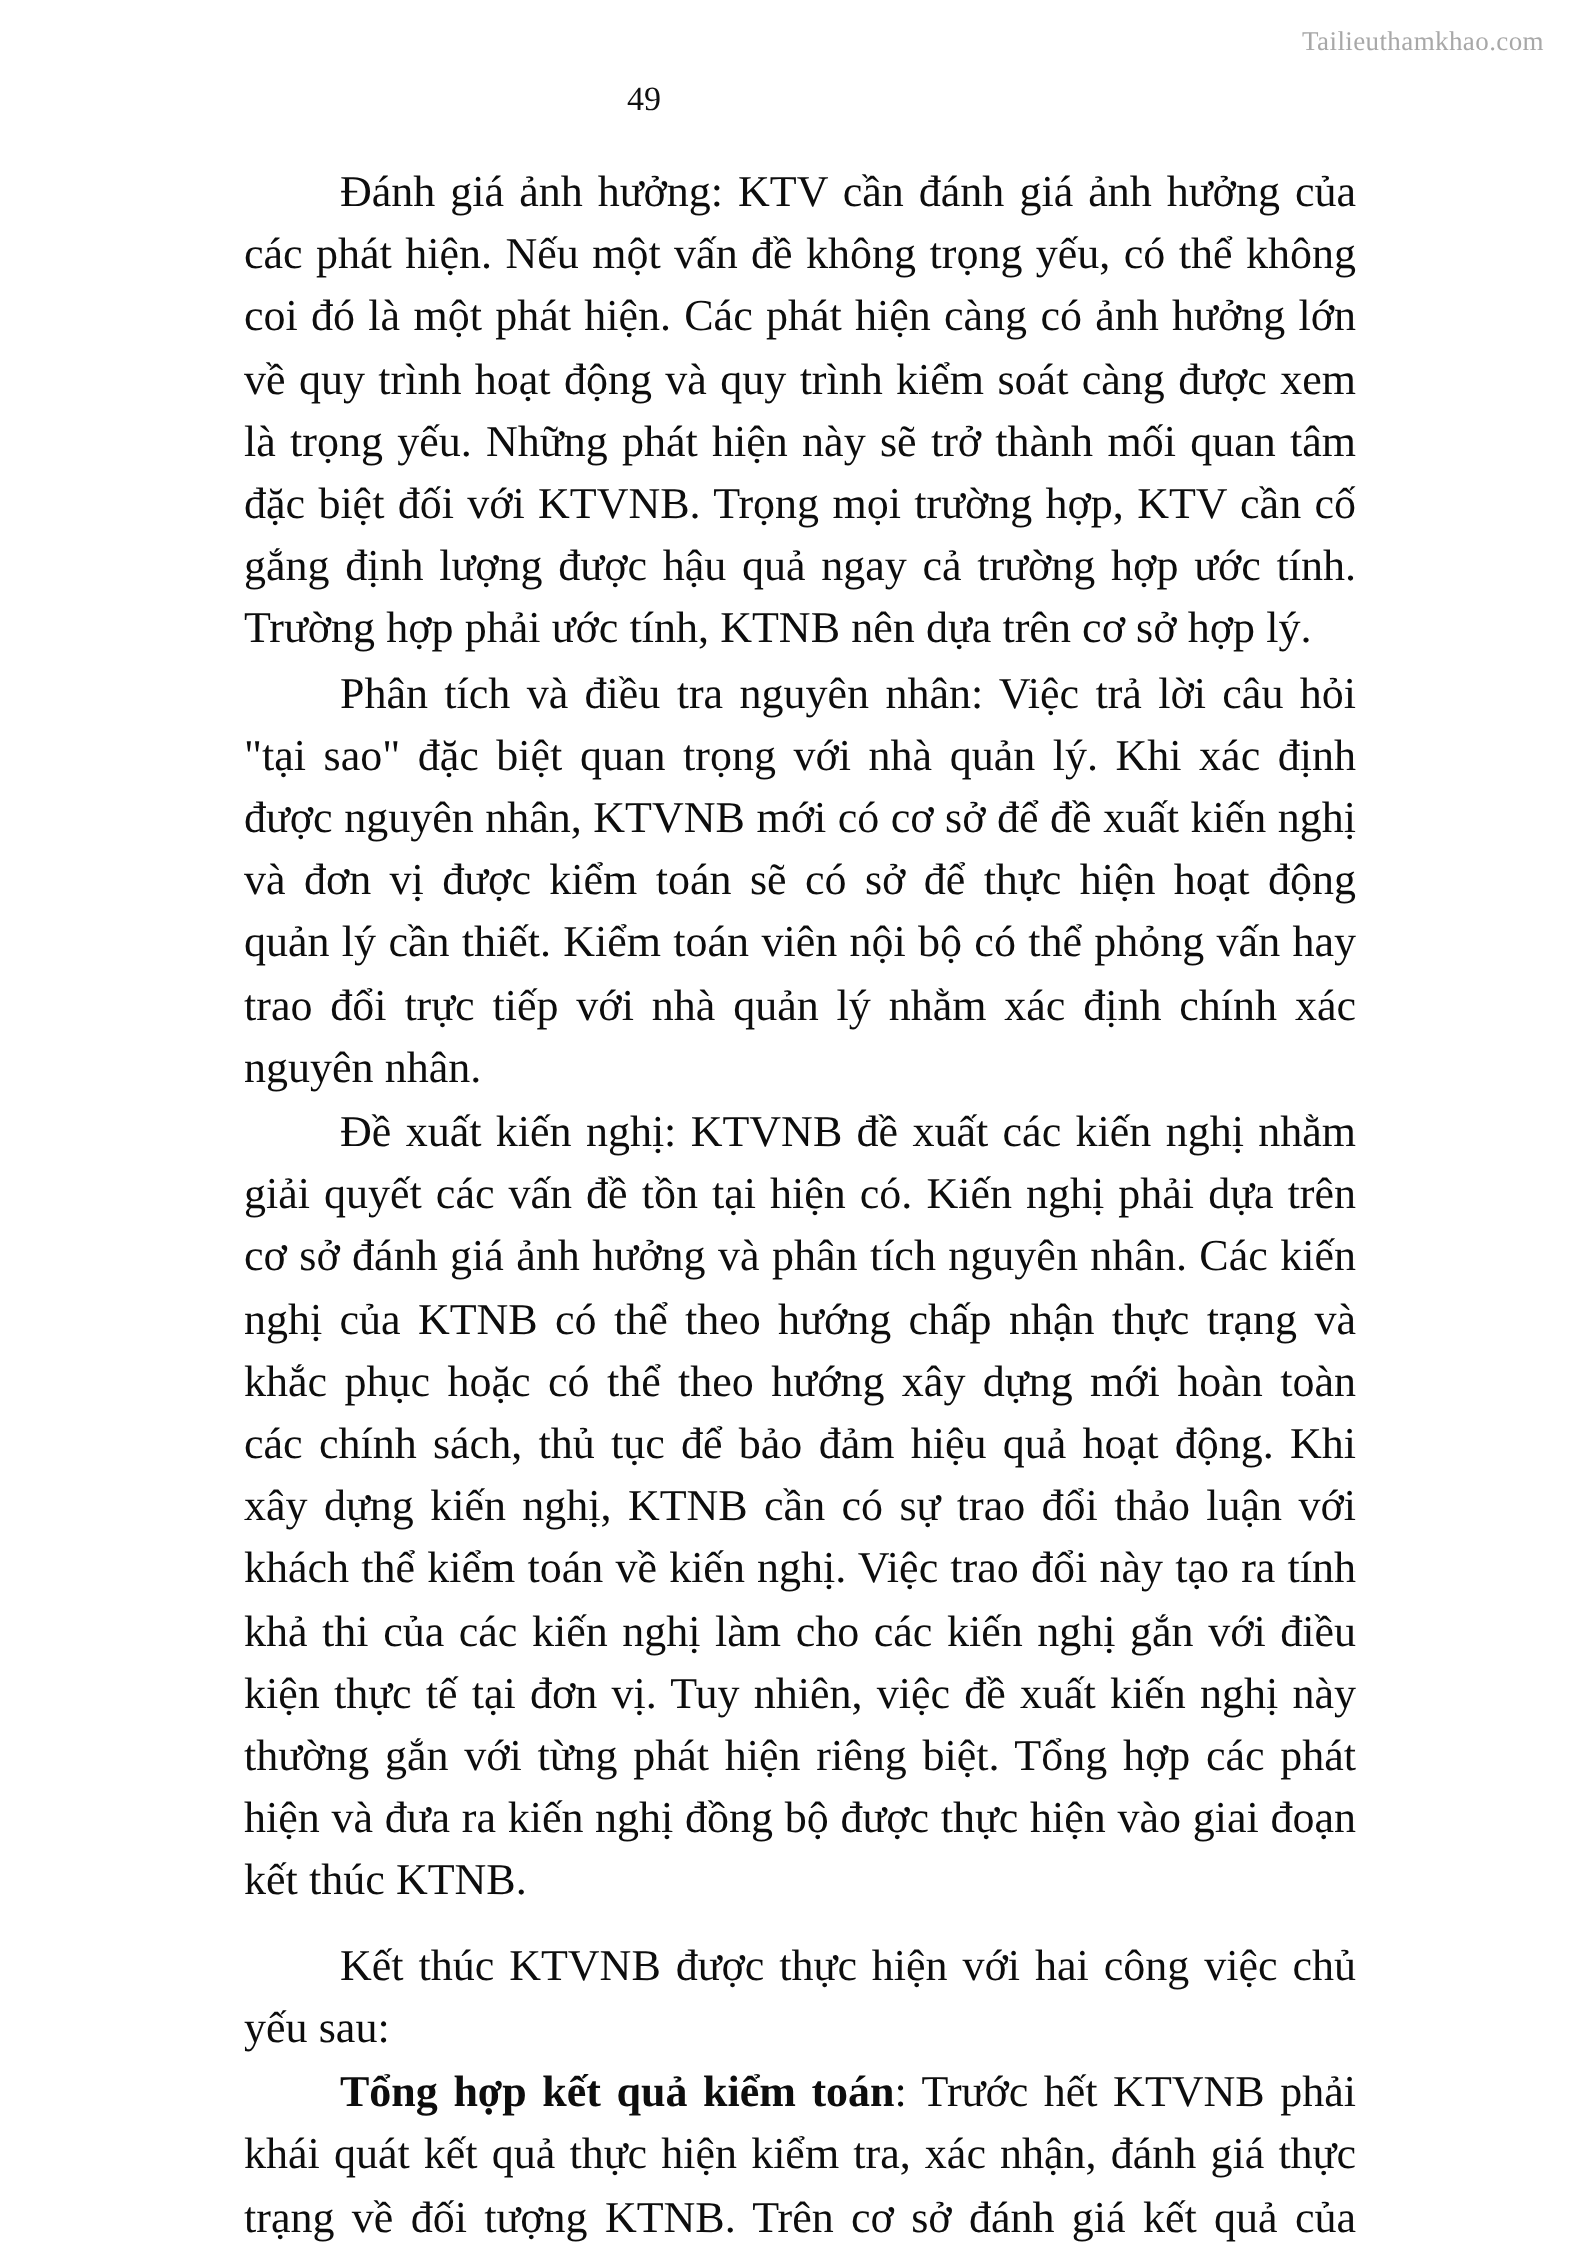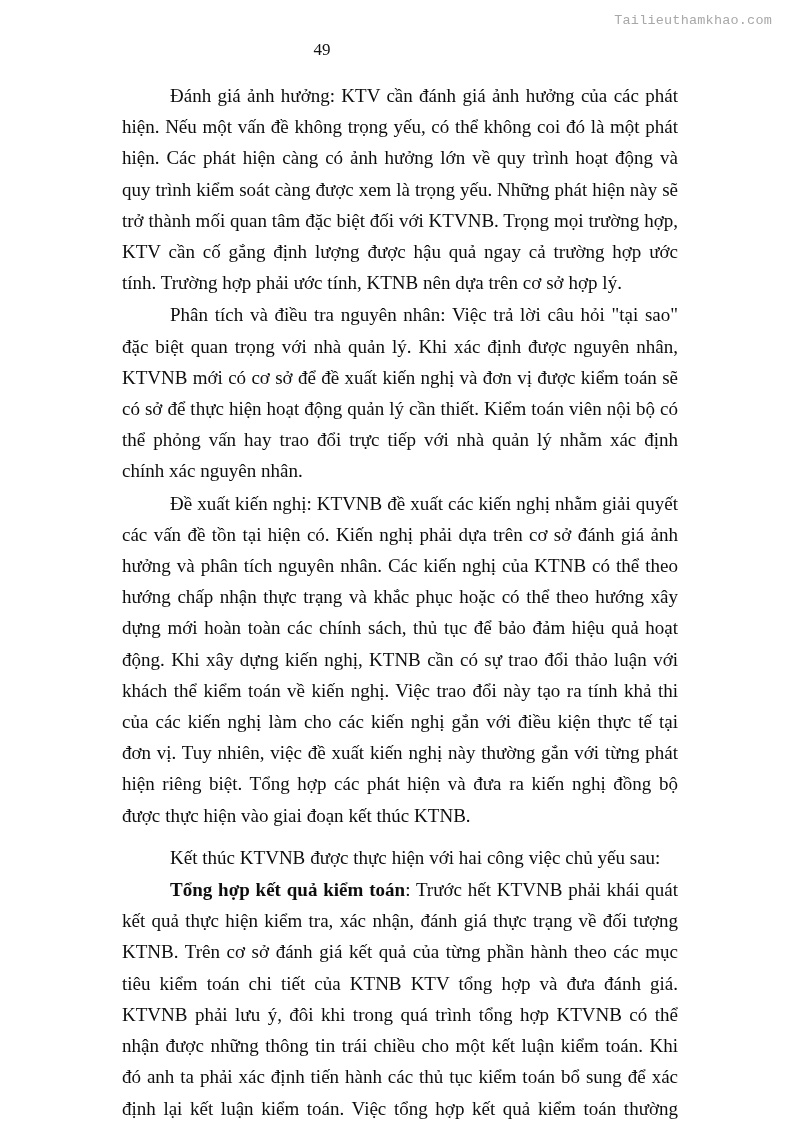--- a/index.html
+++ b/index.html
@@ -24,21 +24,21 @@
     width: 794px;
     height: 1123px;
     background: #ffffff;
   }
 
   
   .watermark {
     position: absolute;
     top: 13px;
     right: 22px;
-    font-family: Liberation Mono, monospace;
+    font-family: Liberation Serif, serif;
     font-size: 13.5px;
     letter-spacing: 0.2px;
     color: #a8a8a8;
     white-space: nowrap;
     user-select: none;
   }
 
   
   .page-number {
     position: absolute;
@@ -54,21 +54,21 @@
   
   .content {
     position: absolute;
     top: 80px;
     left: 122px;
     width: 556px;
   }
 
   .para {
     margin: 0 0 1px 0;
-    font-size: 19px;
+    font-size: 22px;
     line-height: 31.2px;
     text-align: justify;
     text-justify: inter-word;
     text-indent: 48px;
     hyphens: none;
     word-spacing: 0.1px;
   }
 
   .lead-bold {
     font-weight: bold;

